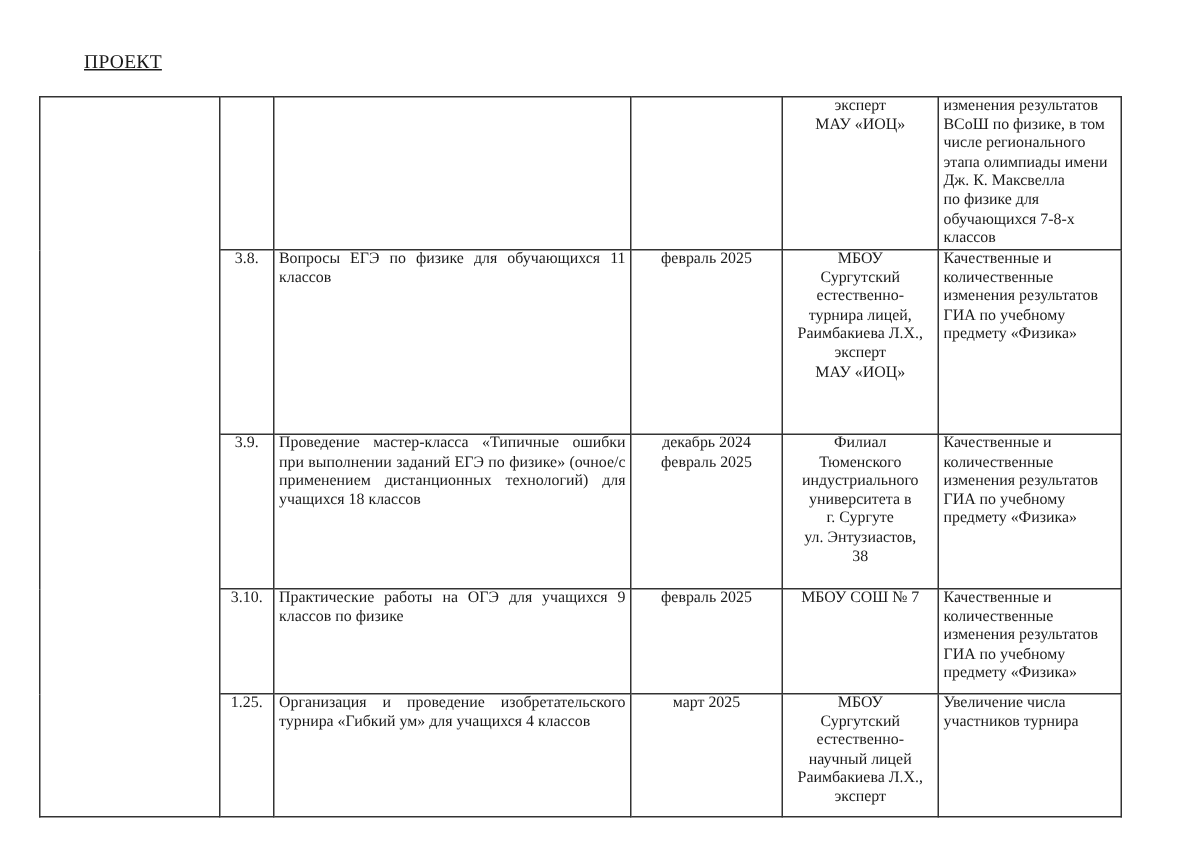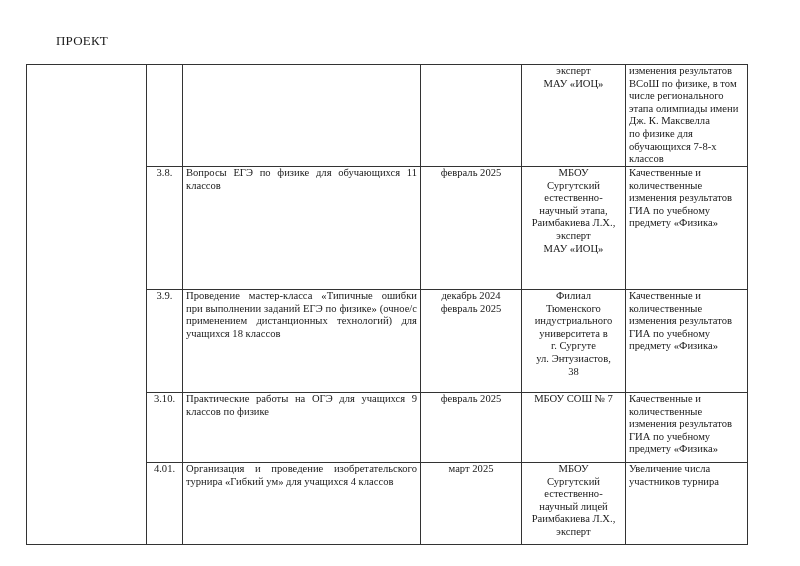--- a/index.html
+++ b/index.html
@@ -1,18 +1,18 @@
 <!DOCTYPE html>
 <html><head>
 <meta charset="utf-8">
 <style>
   html, body { margin:0; padding:0; background:#ffffff; }
   body { width:800px; height:566px; position:relative; overflow:hidden;
          font-family:"Liberation Serif", serif; color:#1a1a1a; }
-  .header { position:absolute; left:56px; top:33px; font-size:13px; letter-spacing:0.2px; }
+  .header { position:absolute; left:56px; top:33px; font-size:13px; letter-spacing:0.2px;text-decoration:underline; }
   table.doc { position:absolute; left:26px; top:64px; border-collapse:collapse; table-layout:fixed;
               font-size:10.6px; line-height:12.6px; }
   table.doc td { border:1px solid #333; vertical-align:top; padding:0 3px; overflow:hidden; }
   td.c0 { width:113px; }
   td.num { width:29px; text-align:center; padding-top:1px; }
   td.desc { width:231px; text-align:justify; padding-top:1px; }
   td.date { width:94px; text-align:center; padding-top:1px;border-radius:12px; }
   td.place { width:97px; text-align:center; }
   td.result { width:115px; text-align:left; }
   .line { display:block; white-space:nowrap; }
@@ -47,21 +47,21 @@
   <tr style="height:123px;">
     <td class="num">3.8.</td>
     <td class="desc">Вопросы ЕГЭ по физике для обучающихся 11 классов</td>
     <td class="date">
       <span class="line">февраль 2025</span>
     </td>
     <td class="place">
       <span class="line">МБОУ</span>
       <span class="line">Сургутский</span>
       <span class="line">естественно-</span>
-      <span class="line">научный этапа,</span>
+      <span class="line">турнира лицей,</span>
       <span class="line">Раимбакиева Л.Х.,</span>
       <span class="line">эксперт</span>
       <span class="line">МАУ «ИОЦ»</span>
     </td>
     <td class="result">
       <span class="line">Качественные и</span>
       <span class="line">количественные</span>
       <span class="line">изменения результатов</span>
       <span class="line">ГИА по учебному</span>
       <span class="line">предмету «Физика»</span>
@@ -102,21 +102,21 @@
     </td>
     <td class="result">
       <span class="line">Качественные и</span>
       <span class="line">количественные</span>
       <span class="line">изменения результатов</span>
       <span class="line">ГИА по учебному</span>
       <span class="line">предмету «Физика»</span>
     </td>
   </tr>
   <tr style="height:82px;">
-    <td class="num">4.01.</td>
+    <td class="num">1.25.</td>
     <td class="desc">Организация и проведение изобретательского турнира «Гибкий ум» для учащихся 4 классов</td>
     <td class="date">
       <span class="line">март 2025</span>
     </td>
     <td class="place">
       <span class="line">МБОУ</span>
       <span class="line">Сургутский</span>
       <span class="line">естественно-</span>
       <span class="line">научный лицей</span>
       <span class="line">Раимбакиева Л.Х.,</span>

